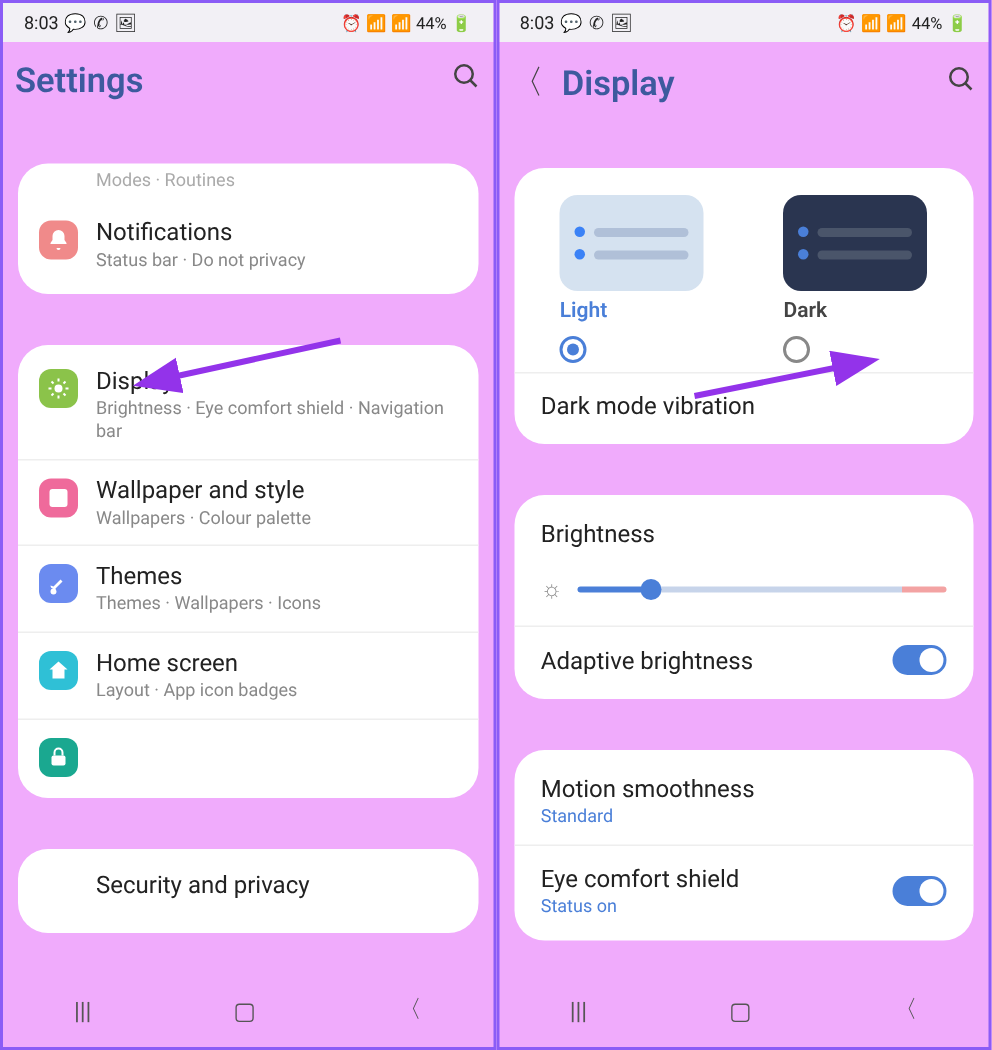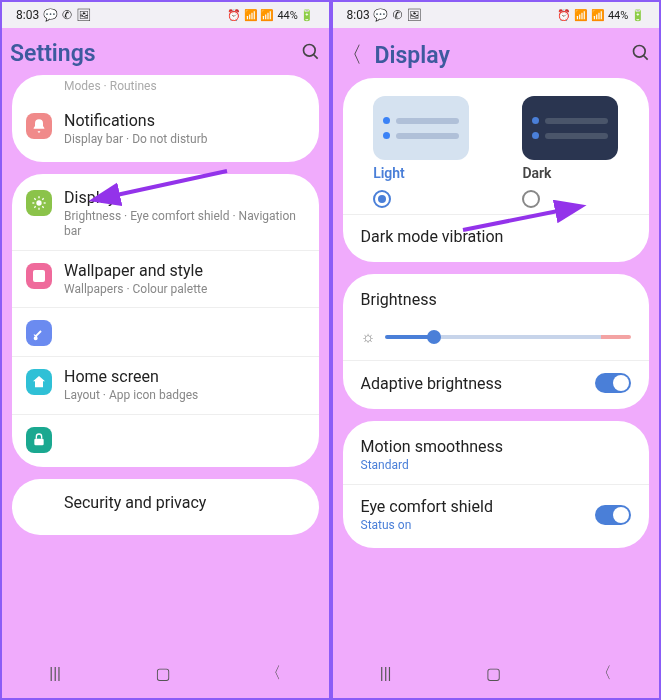--- a/index.html
+++ b/index.html
@@ -52,23 +52,24 @@
   color: #444;
   cursor: pointer;
 }
 .scroll {
   flex: 1;
   overflow-y: hidden;
   padding: 0 10px 8px;
 }
 .card {
   background: #fff;
-  border-radius: 31px;
+  border-radius: 20px;
   margin-bottom: 12px;
   padding: 4px 0;
+  margin-top: 34px;
 }
 .row {
   display: flex;
   align-items: flex-start;
   padding: 10px 14px;
   gap: 12px;
   position: relative;
 }
 .row + .row { border-top: 1px solid #eee; }
 .icon-badge {
@@ -226,21 +227,21 @@
     <div class="card">
       <div class="cutoff-top">Modes  ·  Routines</div>
       <div class="row">
         <div class="icon-badge" style="background:#f08a8a">
           <svg viewBox="0 0 24 24">
               <path d="M12 2a6 6 0 0 0-6 6v4l-2 3v1h16v-1l-2-3V8a6 6 0 0 0-6-6zm0 20a2 2 0 0 0 2-2h-4a2 2 0 0 0 2 2z"></path>
             </svg>
         </div>
         <div class="row-text">
           <div class="row-title">Notifications</div>
-          <div class="row-sub">Display bar  ·  Do not disturb</div>
+          <div class="row-sub">Status bar  ·  Do not privacy</div>
         </div>
       </div>
     </div>
 
     <div class="card" style="position:relative">
       <div class="row">
         <div class="icon-badge" style="background:#8bc34a">
           <svg viewBox="0 0 24 24">
               <circle cx="12" cy="12" r="4"></circle>
               <g stroke="#fff" stroke-width="2">
@@ -279,20 +280,24 @@
         <div class="row-text">
           <div class="row-title">Wallpaper and style</div>
           <div class="row-sub">Wallpapers  ·  Colour palette</div>
         </div>
       </div>
       <div class="row">
         <div class="icon-badge" style="background:#6b8bf0">
           <svg viewBox="0 0 24 24">
               <path d="M7 17a3 3 0 1 0 3 3c0-1-1-2-1-3l7-7-2-2-7 7c-1 0-2-1-3-1a3 3 0 0 0 3 3z"></path>
             </svg>
+        </div>
+        <div class="row-text">
+          <div class="row-title">Themes</div>
+          <div class="row-sub">Themes  ·  Wallpapers  ·  Icons</div>
         </div>
       </div>
       <div class="row">
         <div class="icon-badge" style="background:#2fc0d6">
           <svg viewBox="0 0 24 24">
               <path d="M12 3l9 8h-3v9H6v-9H3l9-8z"></path>
             </svg>
         </div>
         <div class="row-text">
           <div class="row-title">Home screen</div>

